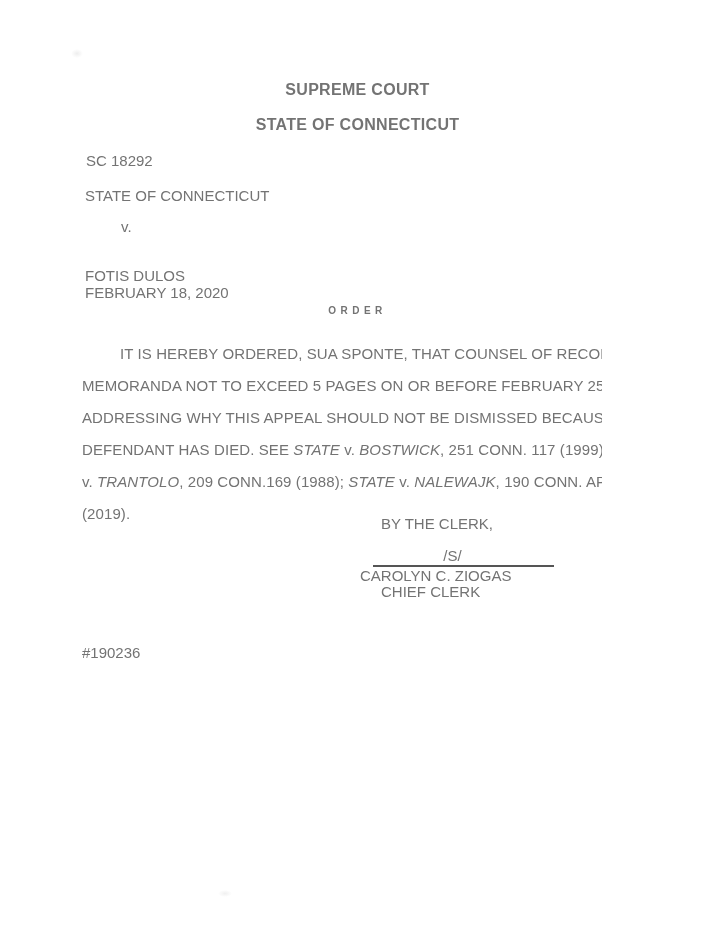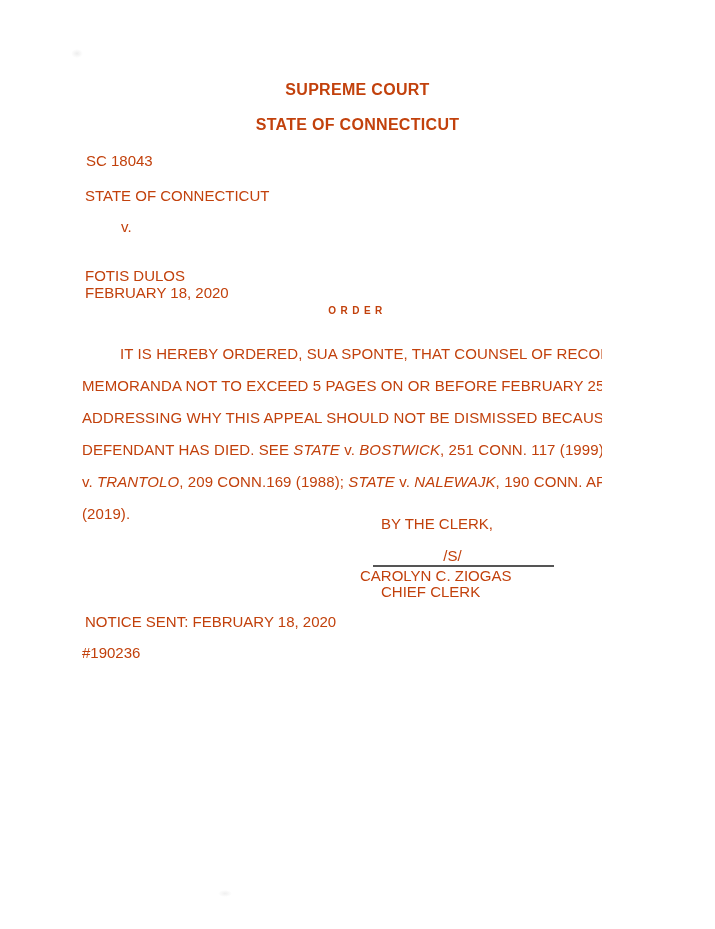--- a/index.html
+++ b/index.html
@@ -6,21 +6,21 @@
     margin: 0;
     padding: 0;
     background: #ffffff;
   }
   .page {
     position: relative;
     width: 602px;
     height: 929px;
     background: #ffffff;
     font-family: "Liberation Sans", "DejaVu Sans", sans-serif;
-    color: #c2410c;
+    color: #737373;
     overflow: hidden;
   }
   .abs {
     position: absolute;
     white-space: nowrap;
   }
   .t {
     font-size: 15px;
     line-height: 17px;
   }
@@ -89,21 +89,21 @@
 
 <div class="page">
 
   <div class="artifact artifact-1"></div>
   <div class="artifact artifact-2"></div>
 
   <div class="abs centered heading" style="top:81px;">SUPREME COURT</div>
 
   <div class="abs centered heading" style="top:116px;">STATE OF CONNECTICUT</div>
 
-  <div class="abs t" style="left:86px; top:152px;">SC 18043</div>
+  <div class="abs t" style="left:86px; top:152px;">SC 18292</div>
 
   <div class="abs t" style="left:85px; top:187px;">STATE OF CONNECTICUT</div>
 
   <div class="abs t" style="left:121px; top:218px;">v.</div>
 
   <div class="abs t" style="left:85px; top:251px;margin-top:16px;">FOTIS DULOS</div>
 
   <div class="abs t" style="left:85px; top:284px;text-align:center;">FEBRUARY 18, 2020</div>
 
   <div class="abs centered order-heading" style="top:302px;">ORDER</div>
@@ -113,17 +113,16 @@
   <div class="abs t" style="left:381px; top:515px;">BY THE CLERK,</div>
 
   <div class="sig-line">
     <span>/S/</span>
   </div>
 
   <div class="abs t sig-name" style="left:360px; top:568px;">CAROLYN C. ZIOGAS</div>
 
   <div class="abs t sig-name" style="left:381px; top:584px;">CHIEF CLERK</div>
 
-  <div class="abs t" style="left:85px; top:613px;">NOTICE SENT: FEBRUARY 18, 2020</div>
 
   <div class="abs t" style="left:82px; top:644px;">#190236</div>
 
 </div>
 
 </body></html>

